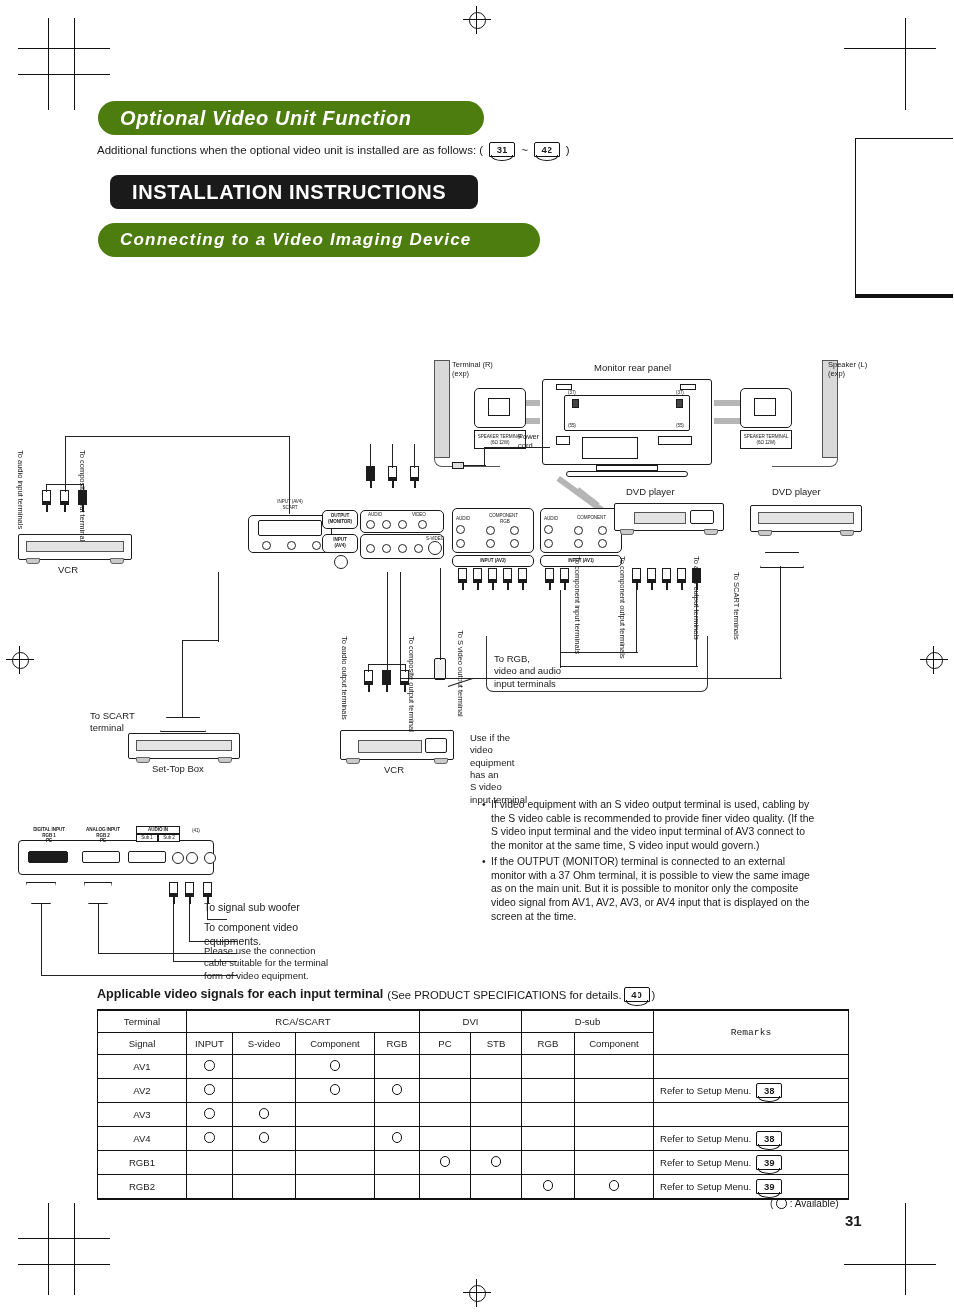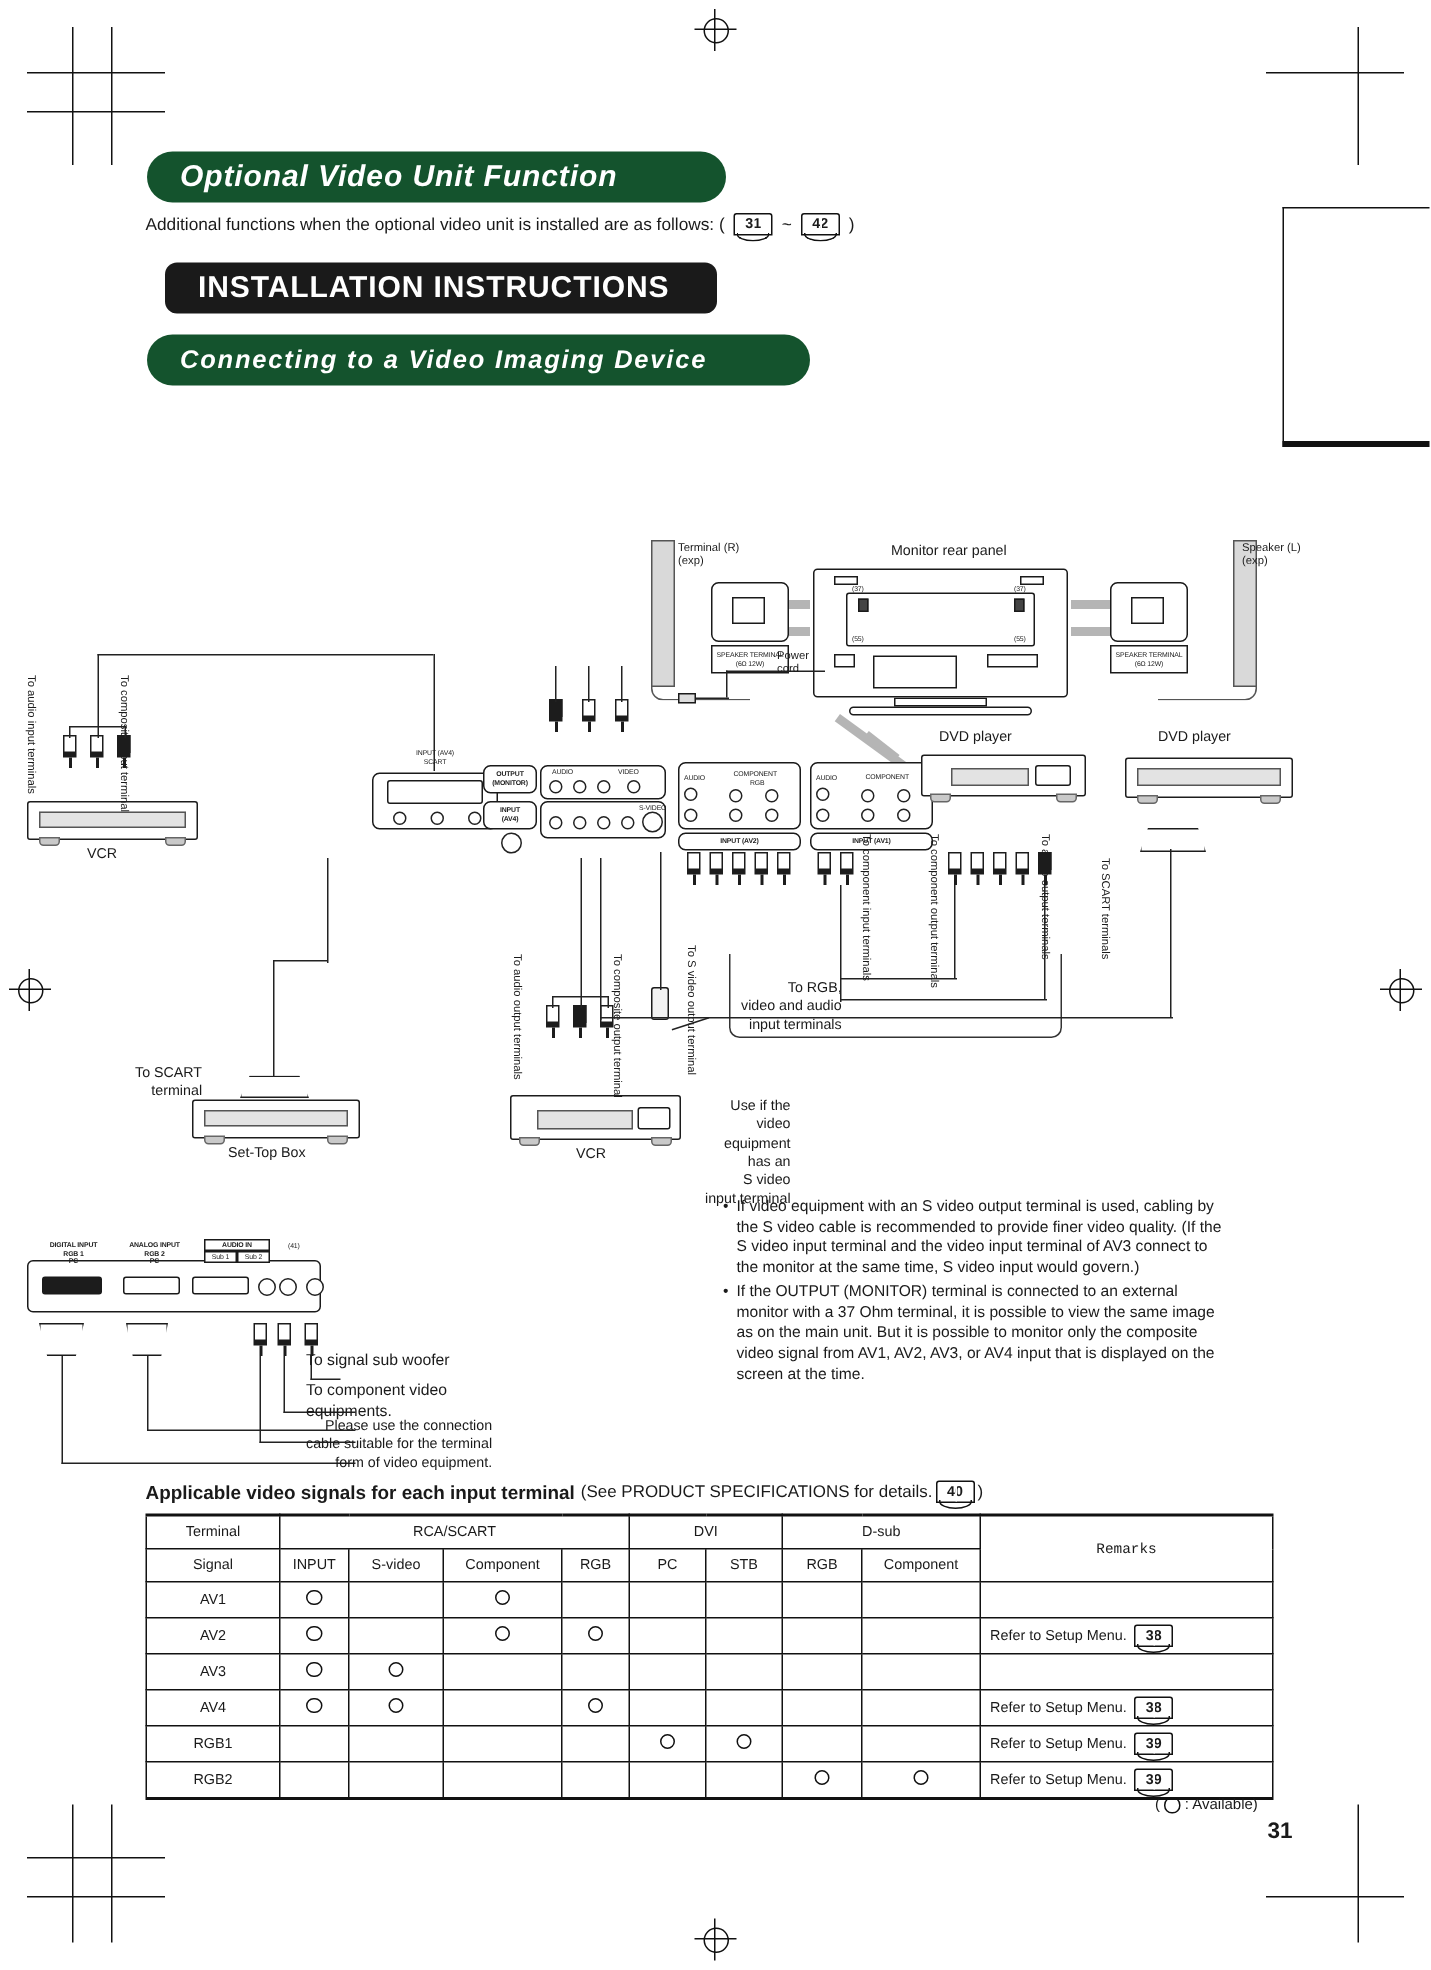--- a/index.html
+++ b/index.html
@@ -33,21 +33,21 @@
 
   
   .pill {
     position: absolute;
     border-radius: 20px;
     display: flex; align-items: center;
     padding: 0 22px;
     box-sizing: border-box;
     letter-spacing: .6px;
   }
-  .pill-grey { background: #14532d; color: #ffffff; }
+  .pill-grey { background: #4d7c0f; color: #ffffff; }
   .pill-black { background: #1a1a1a; color: #ffffff; border-radius: 8px; margin-left: 12px; }
 
   #h-optional {
     left: 98px; top: 101px; width: 386px; height: 34px;
     font-size: 20px; font-weight: bold; font-style: italic;
   }
   #h-install {
     left: 98px; top: 175px; width: 368px; height: 34px;
     font-size: 20px; font-weight: bold;
   }
@@ -90,21 +90,21 @@
     border: 1.3px solid #111; border-right: none;
     border-bottom-width: 4px;
     box-sizing: border-box; background: #fff;
   }
 
   
   #diagram { position: absolute; left: 0; top: 340px; width: 954px; height: 650px; }
   .dg { position: absolute; box-sizing: border-box; }
 
   .lbl { position: absolute; font-size: 7.5px; line-height: 1.25; color: #1a1a1a; white-space: pre; }
-  .lbl-m { font-size: 9.5px; line-height: 1.3; text-align: right; }
+  .lbl-m { font-size: 9.5px; line-height: 1.3; }
   .lbl-l { font-size: 10.5px; line-height: 1.35; }
   .lbl-xs { font-size: 4.6px; line-height: 1.2; letter-spacing: -.1px; }
   .vlbl { writing-mode: vertical-rl; text-orientation: mixed; }
 
   .box { border: 1px solid #1a1a1a; background: #fff; }
   .rbox { border: 1px solid #1a1a1a; border-radius: 5px; background: #fff; }
 
   .speaker-col { background: #d9d9d9; border: 1px solid #555; }
 
   .wire { position: absolute; background: #222; }
@@ -133,21 +133,21 @@
   
   #notes { position: absolute; left: 482px; top: 798px; width: 340px; font-size: 10.4px; line-height: 1.32; }
   #notes .bullet { display: flex; margin-bottom: 2px; }
   #notes .bullet .dot { width: 9px; flex: 0 0 9px; }
   #notes .bullet .txt { flex: 1; }
 
   
   #table-title {
     position: absolute; left: 97px; top: 987px;
     font-size: 12.6px; white-space: nowrap;
-    display: flex; align-items: center;
+    display: flex; align-items: flex-start;
   }
   #table-title b { font-size: 12.6px; }
   #table-title .sub { font-size: 11.3px; margin-left: 4px; display: flex; align-items: center; }
 
   #sigtable {
     position: absolute; left: 97px; top: 1009px; width: 752px;
     border-collapse: collapse; font-size: 9.6px;
     border-top: 2px solid #111; border-bottom: 2px solid #111;
   }
   #sigtable th, #sigtable td {

